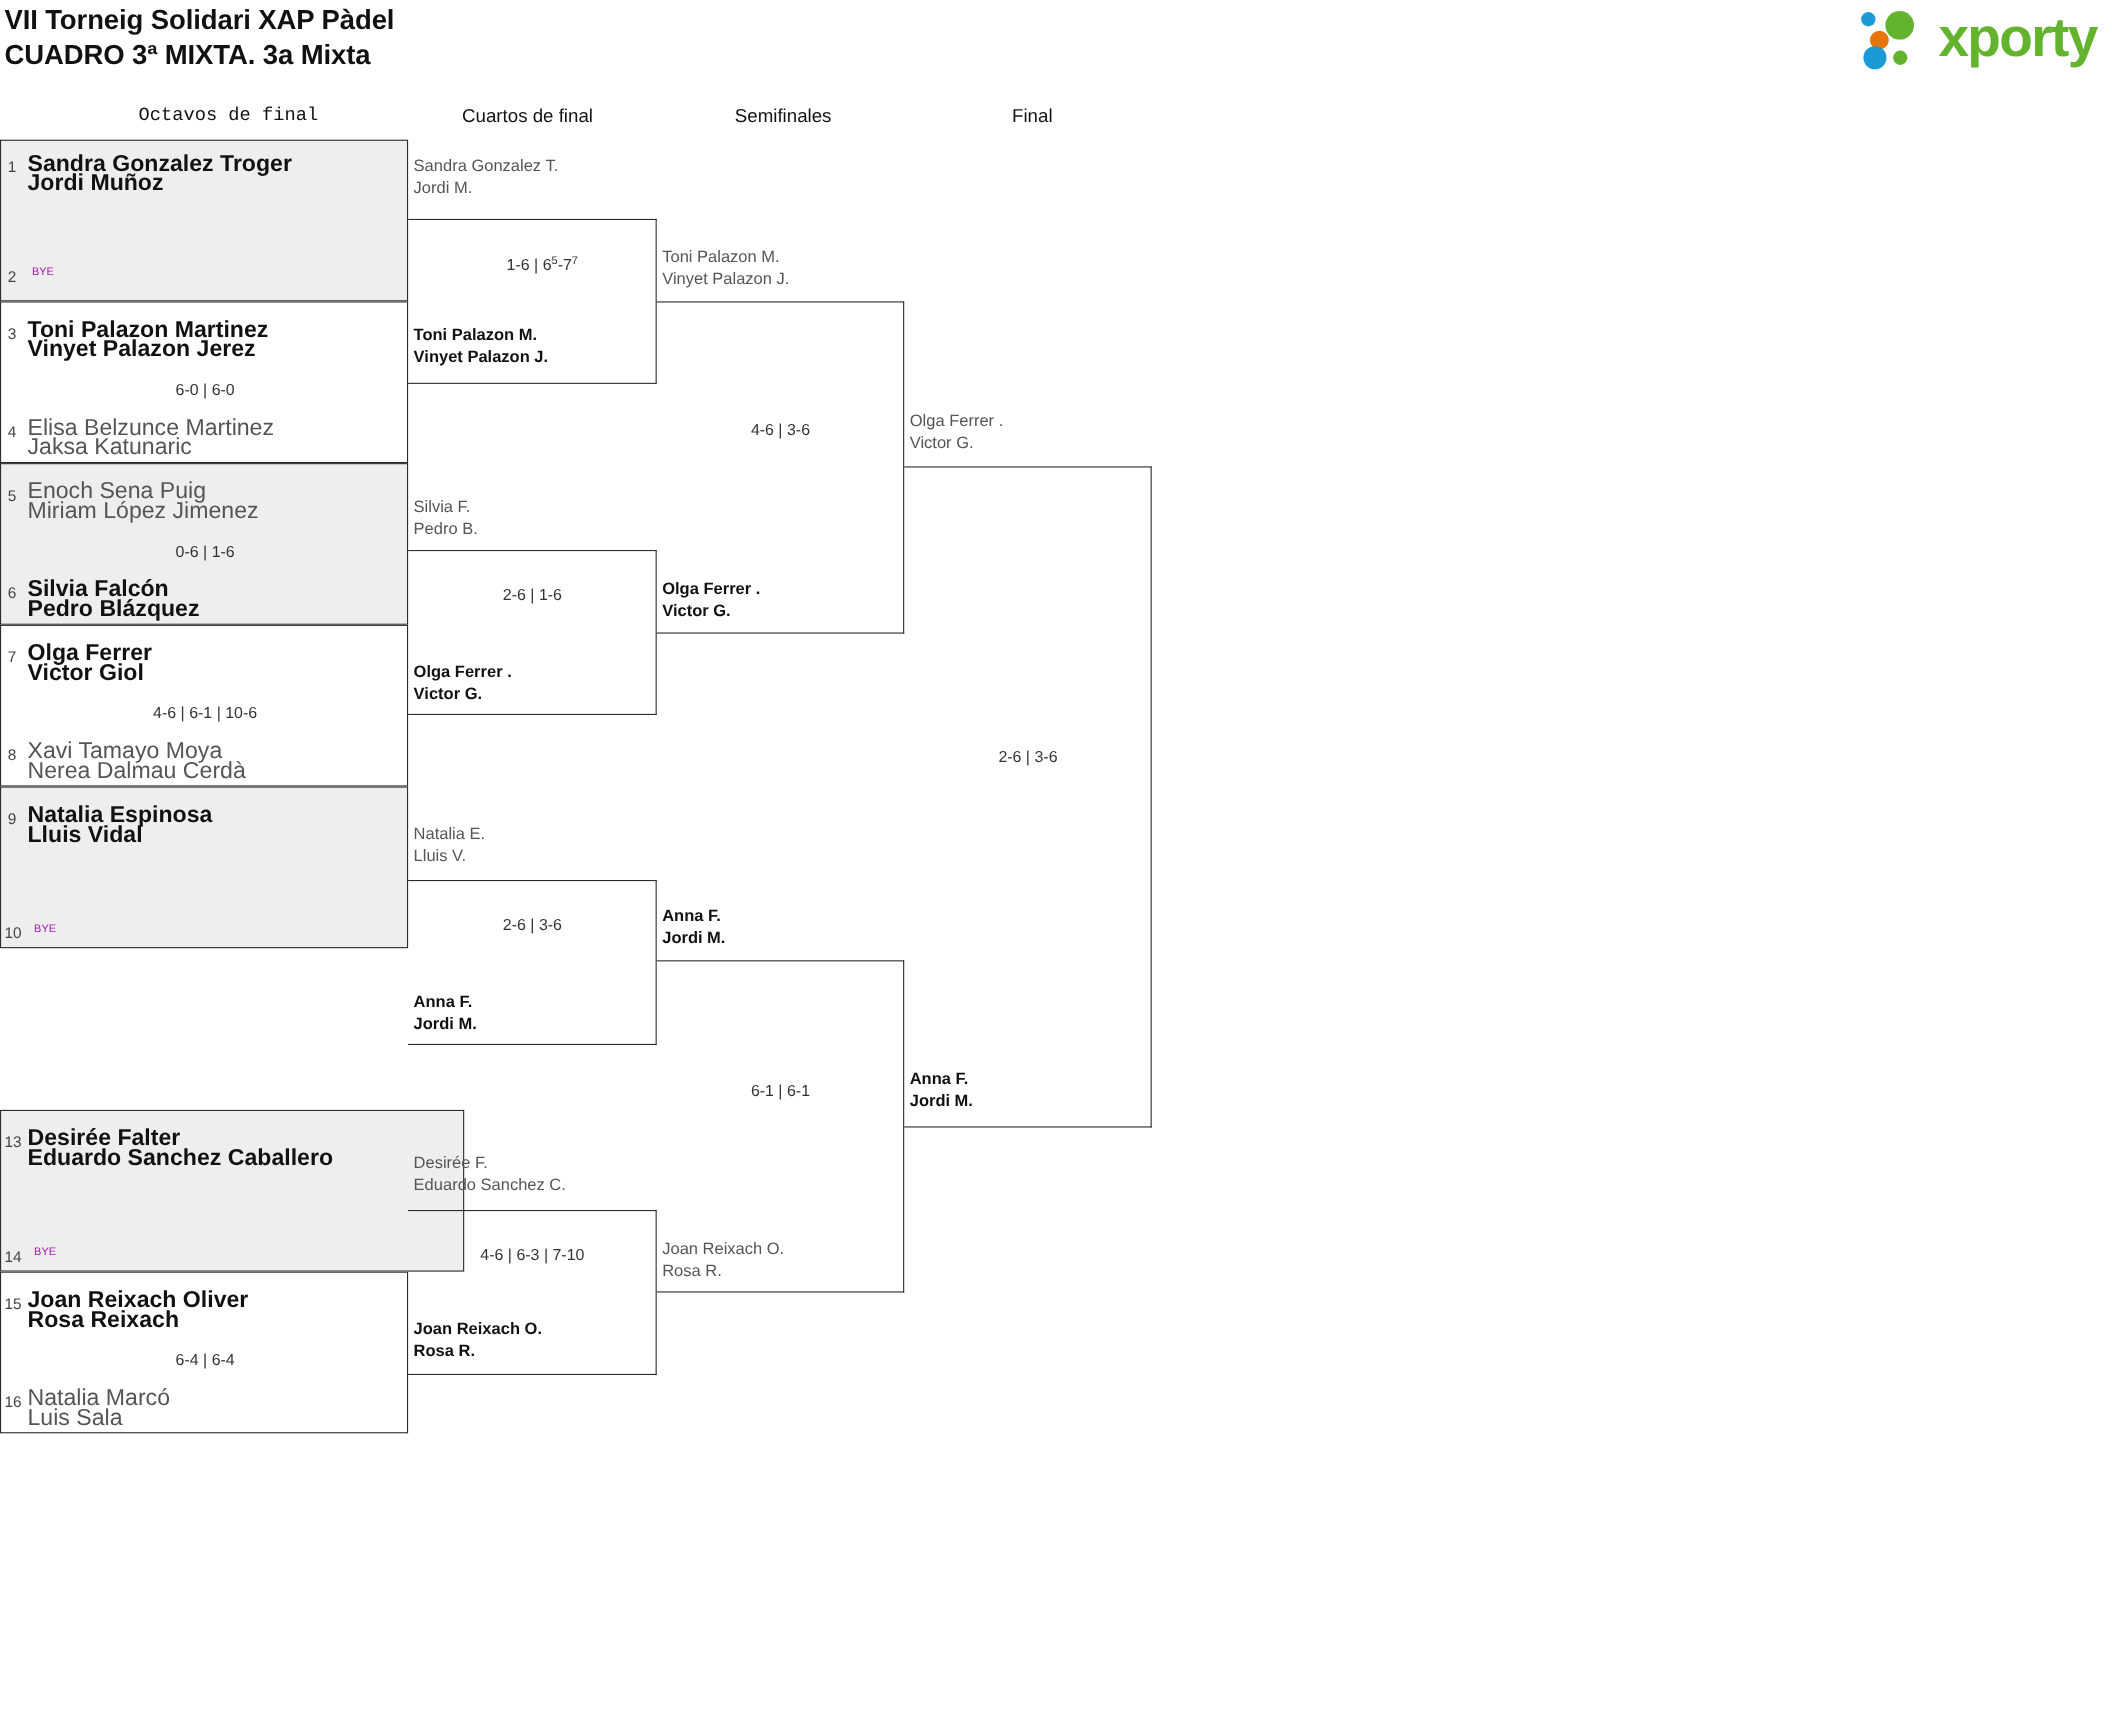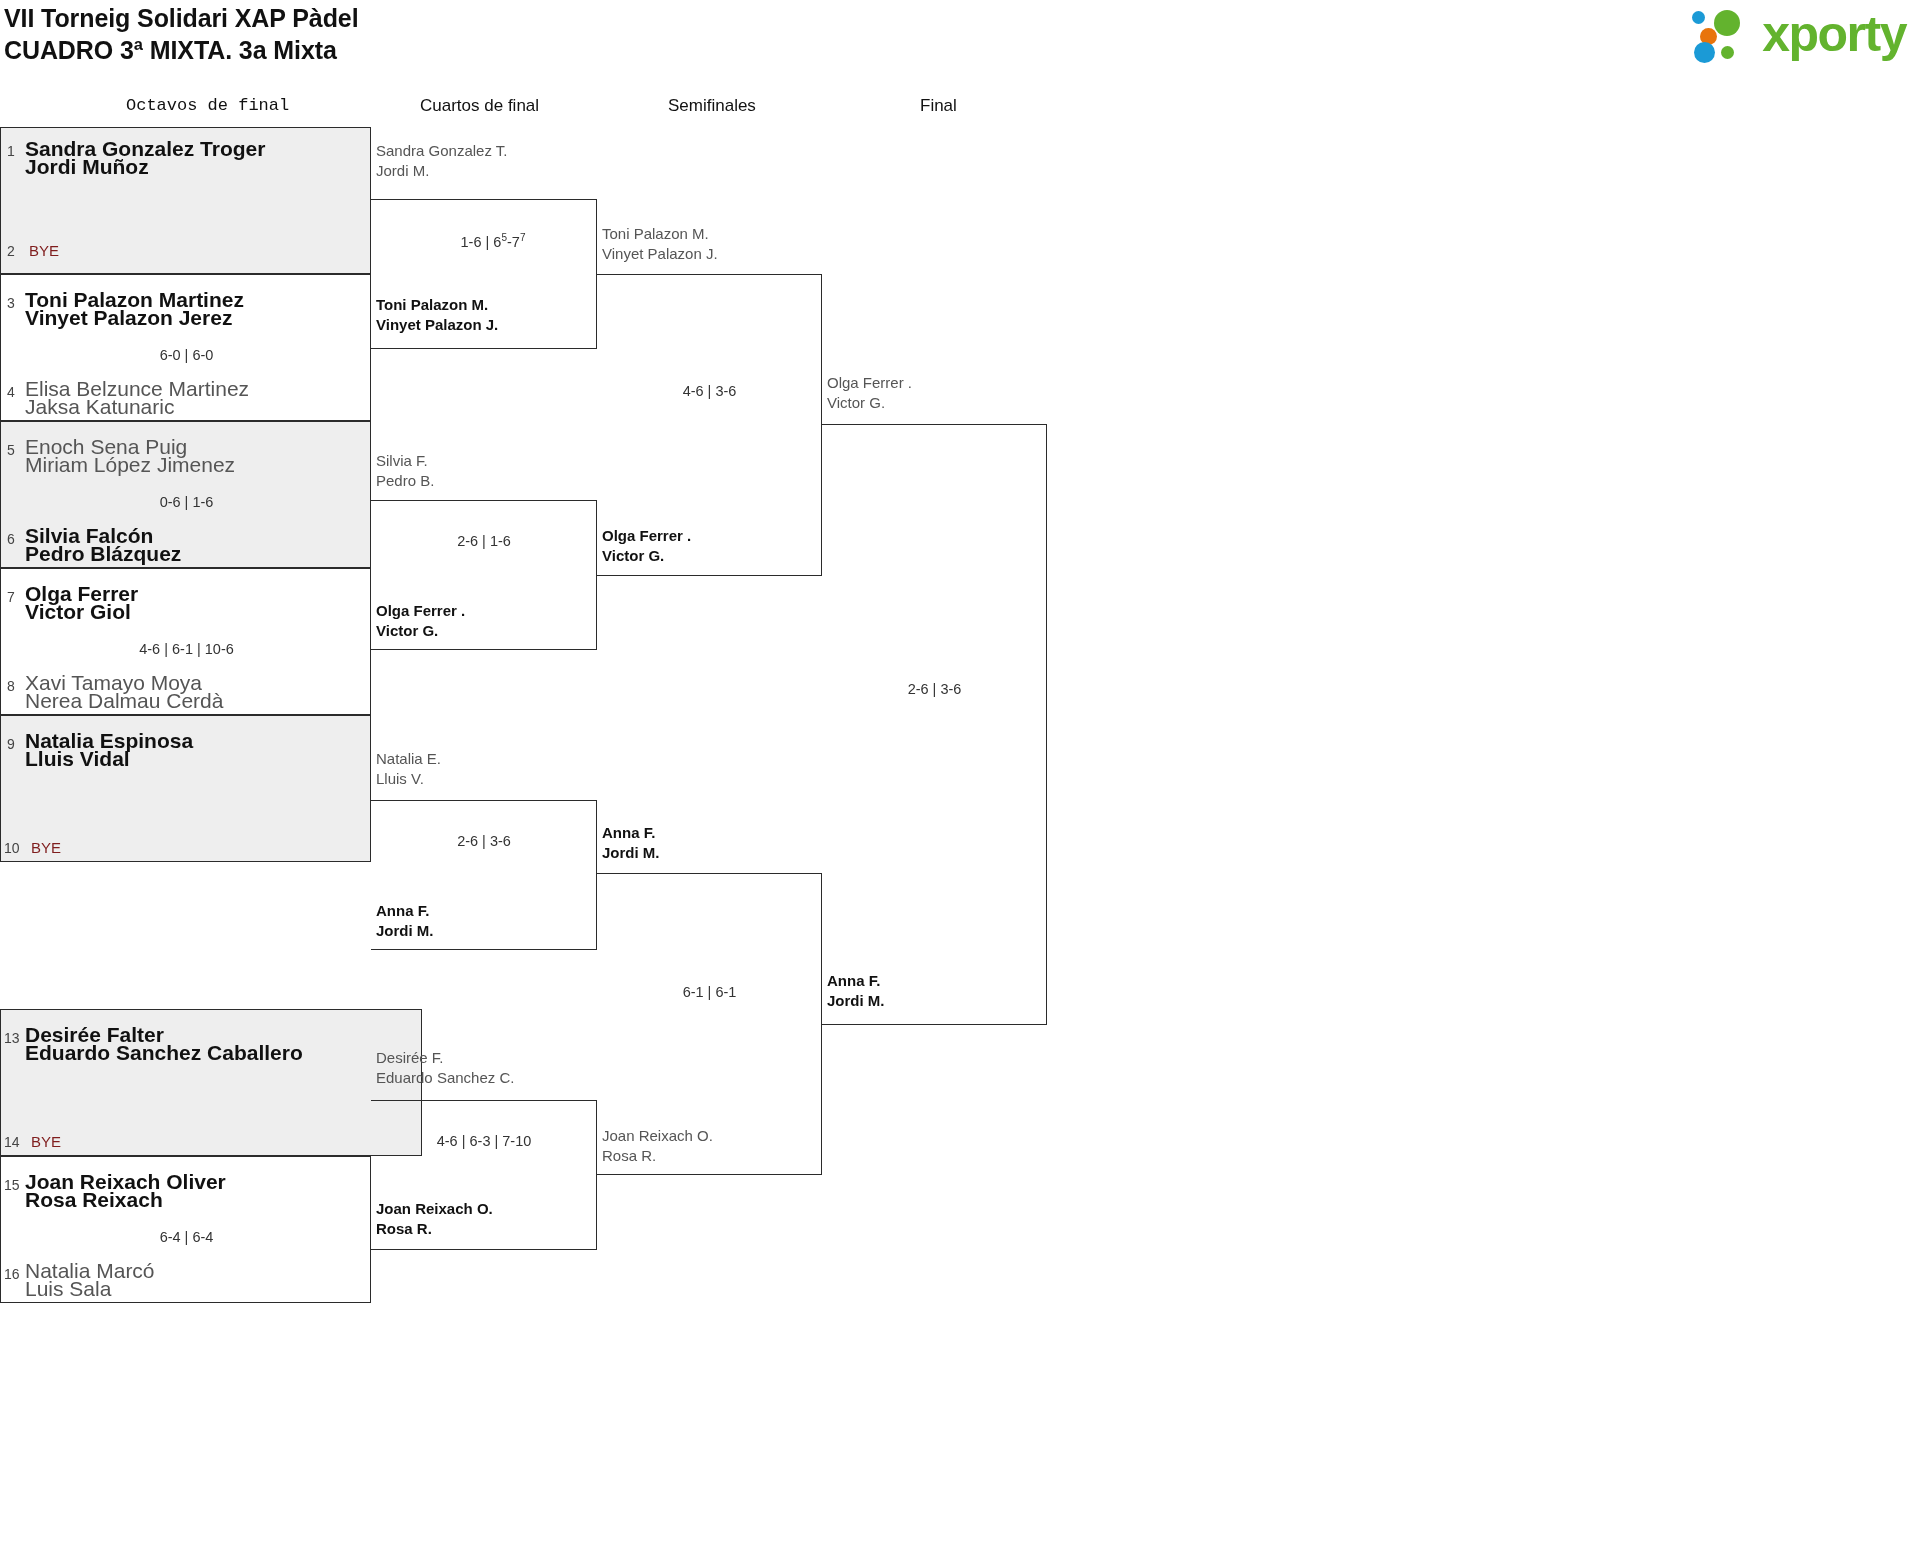--- a/index.html
+++ b/index.html
@@ -85,22 +85,22 @@
     position: absolute;
     left: 24px;
     font-size: 21px;
     line-height: 1.18;
     white-space: nowrap;
   }
   .player-names.winner { font-weight: 700; color: #111111; }
   .player-names.loser  { font-weight: 400; color: #555555; }
   .bye-label {
     position: absolute;
-    font-size: 15px;
-    color: #7f1d1d;
+    font-size: 10px;
+    color: #a21caf;
     line-height: 1;
   }
   .r1-score {
     position: absolute;
     font-size: 14.5px;
     color: #333333;
     white-space: nowrap;
     text-align: center;
   }
 

